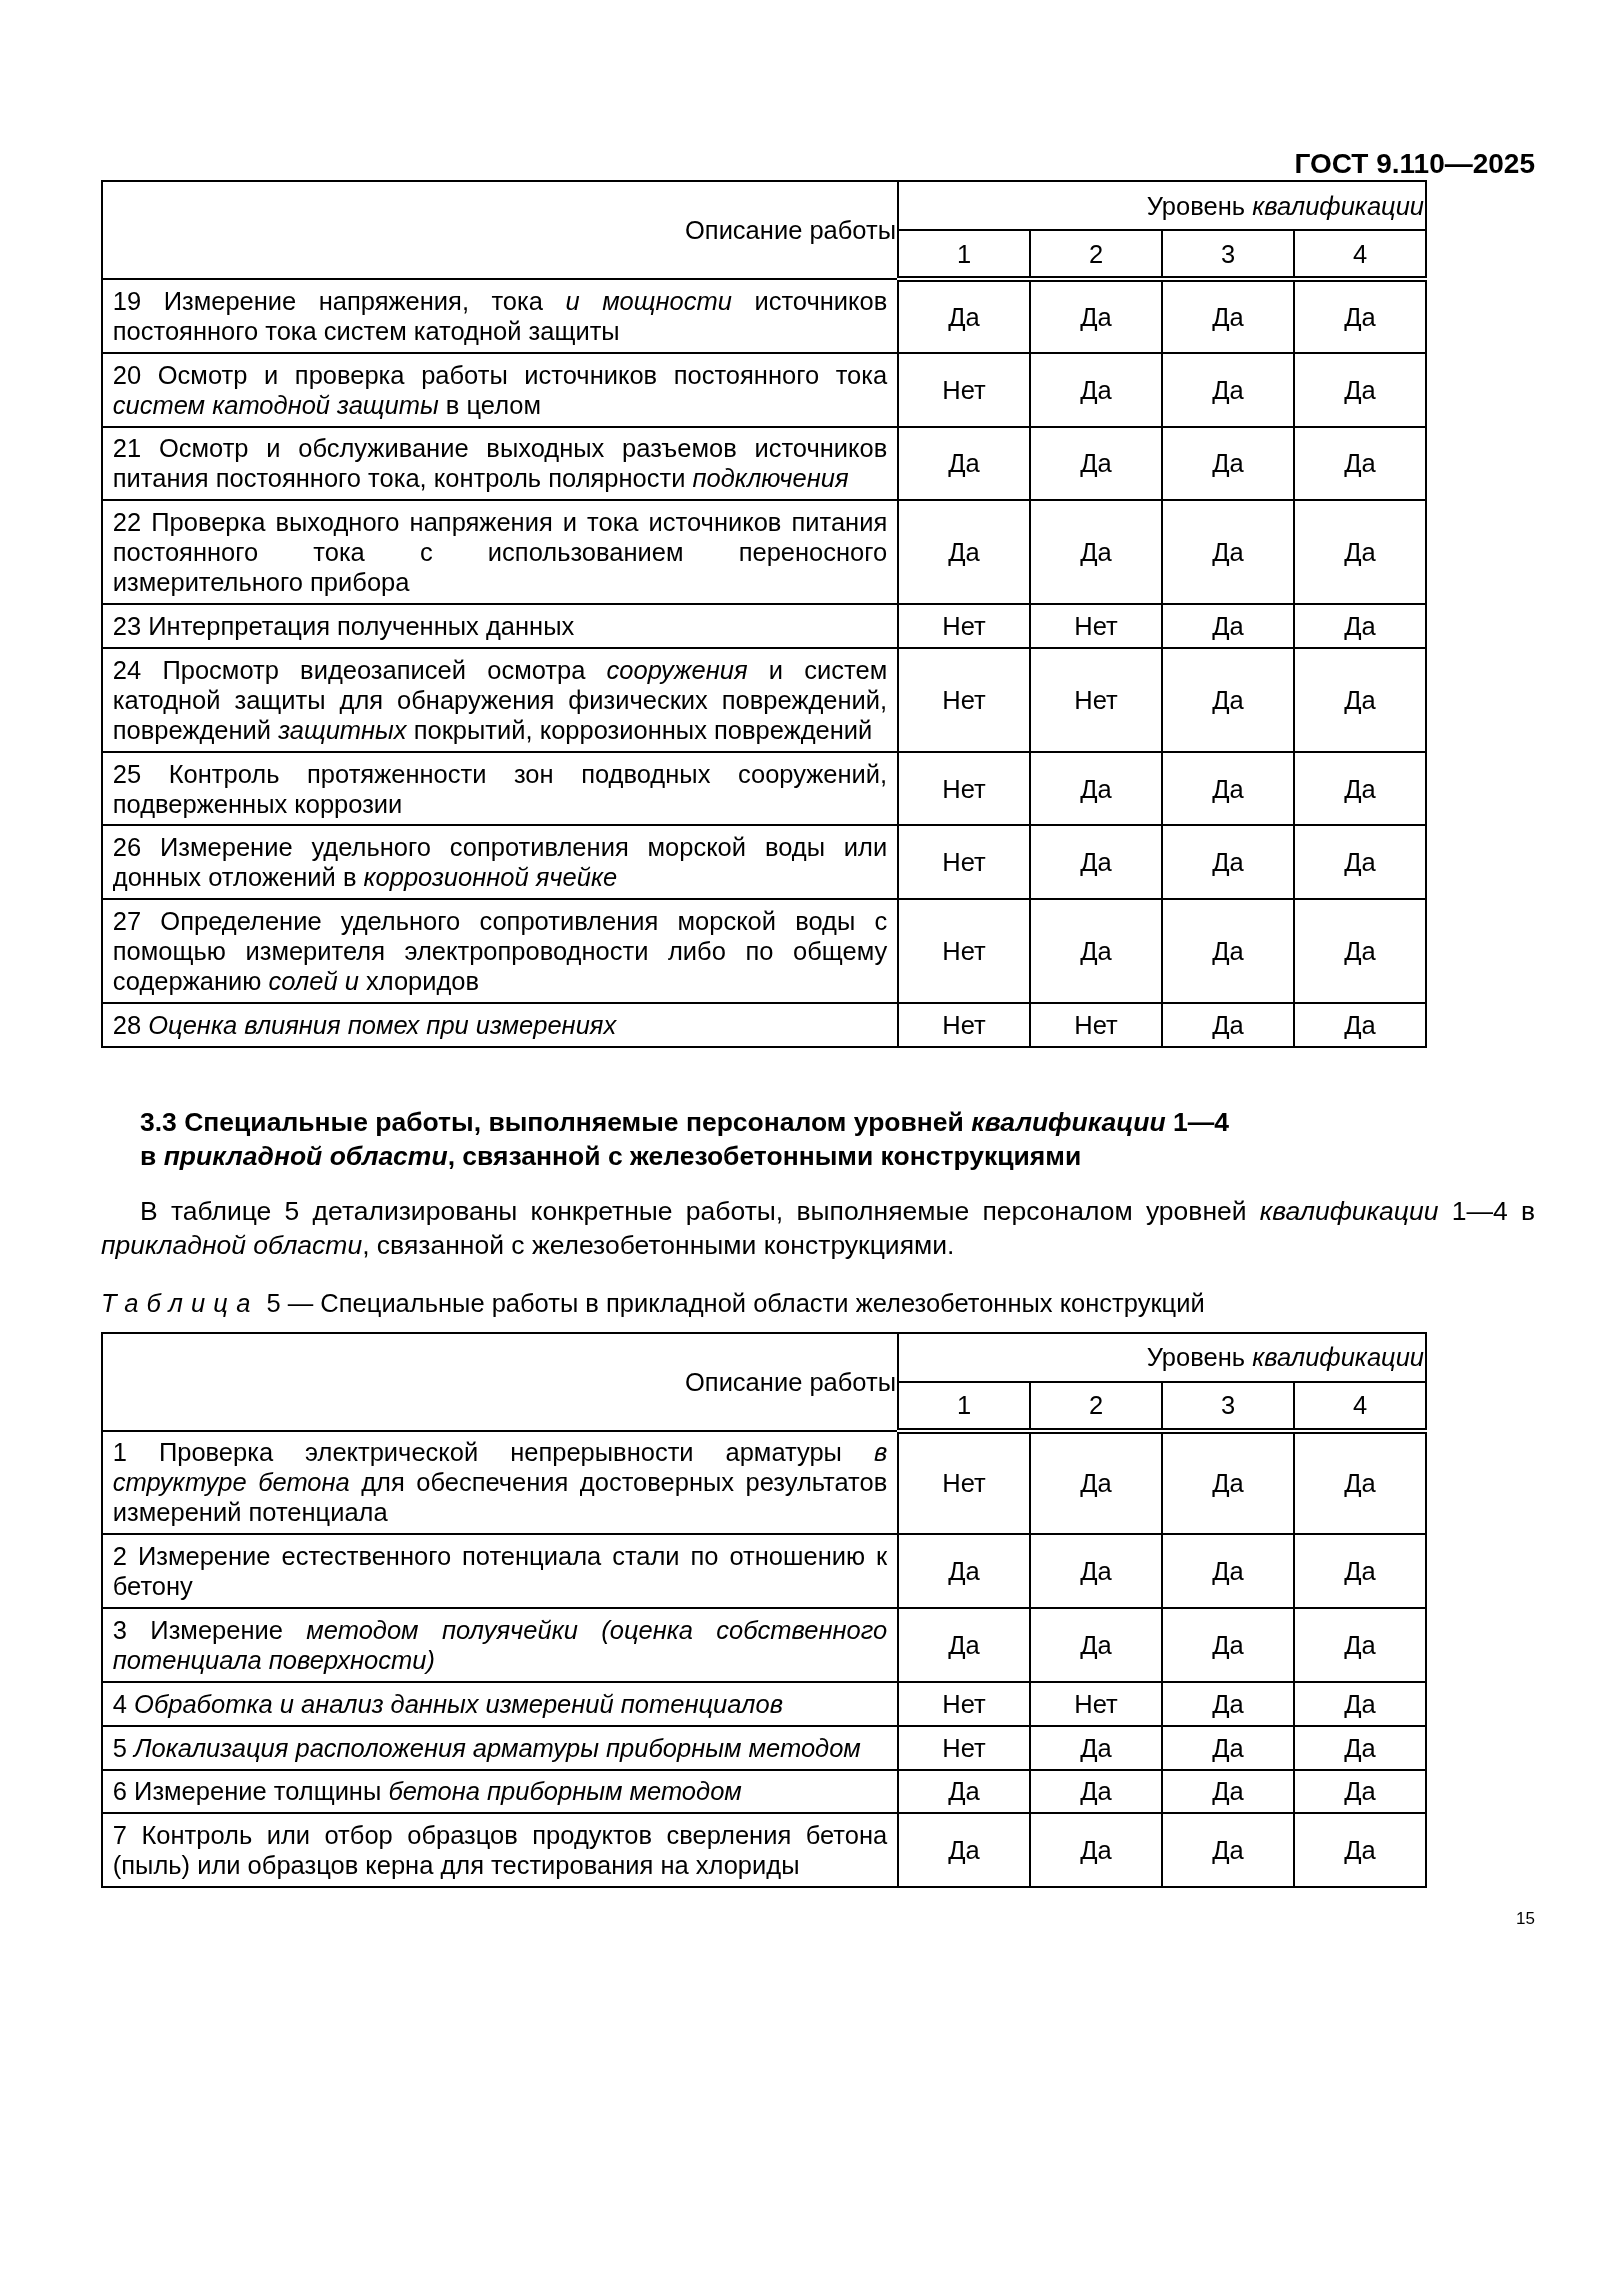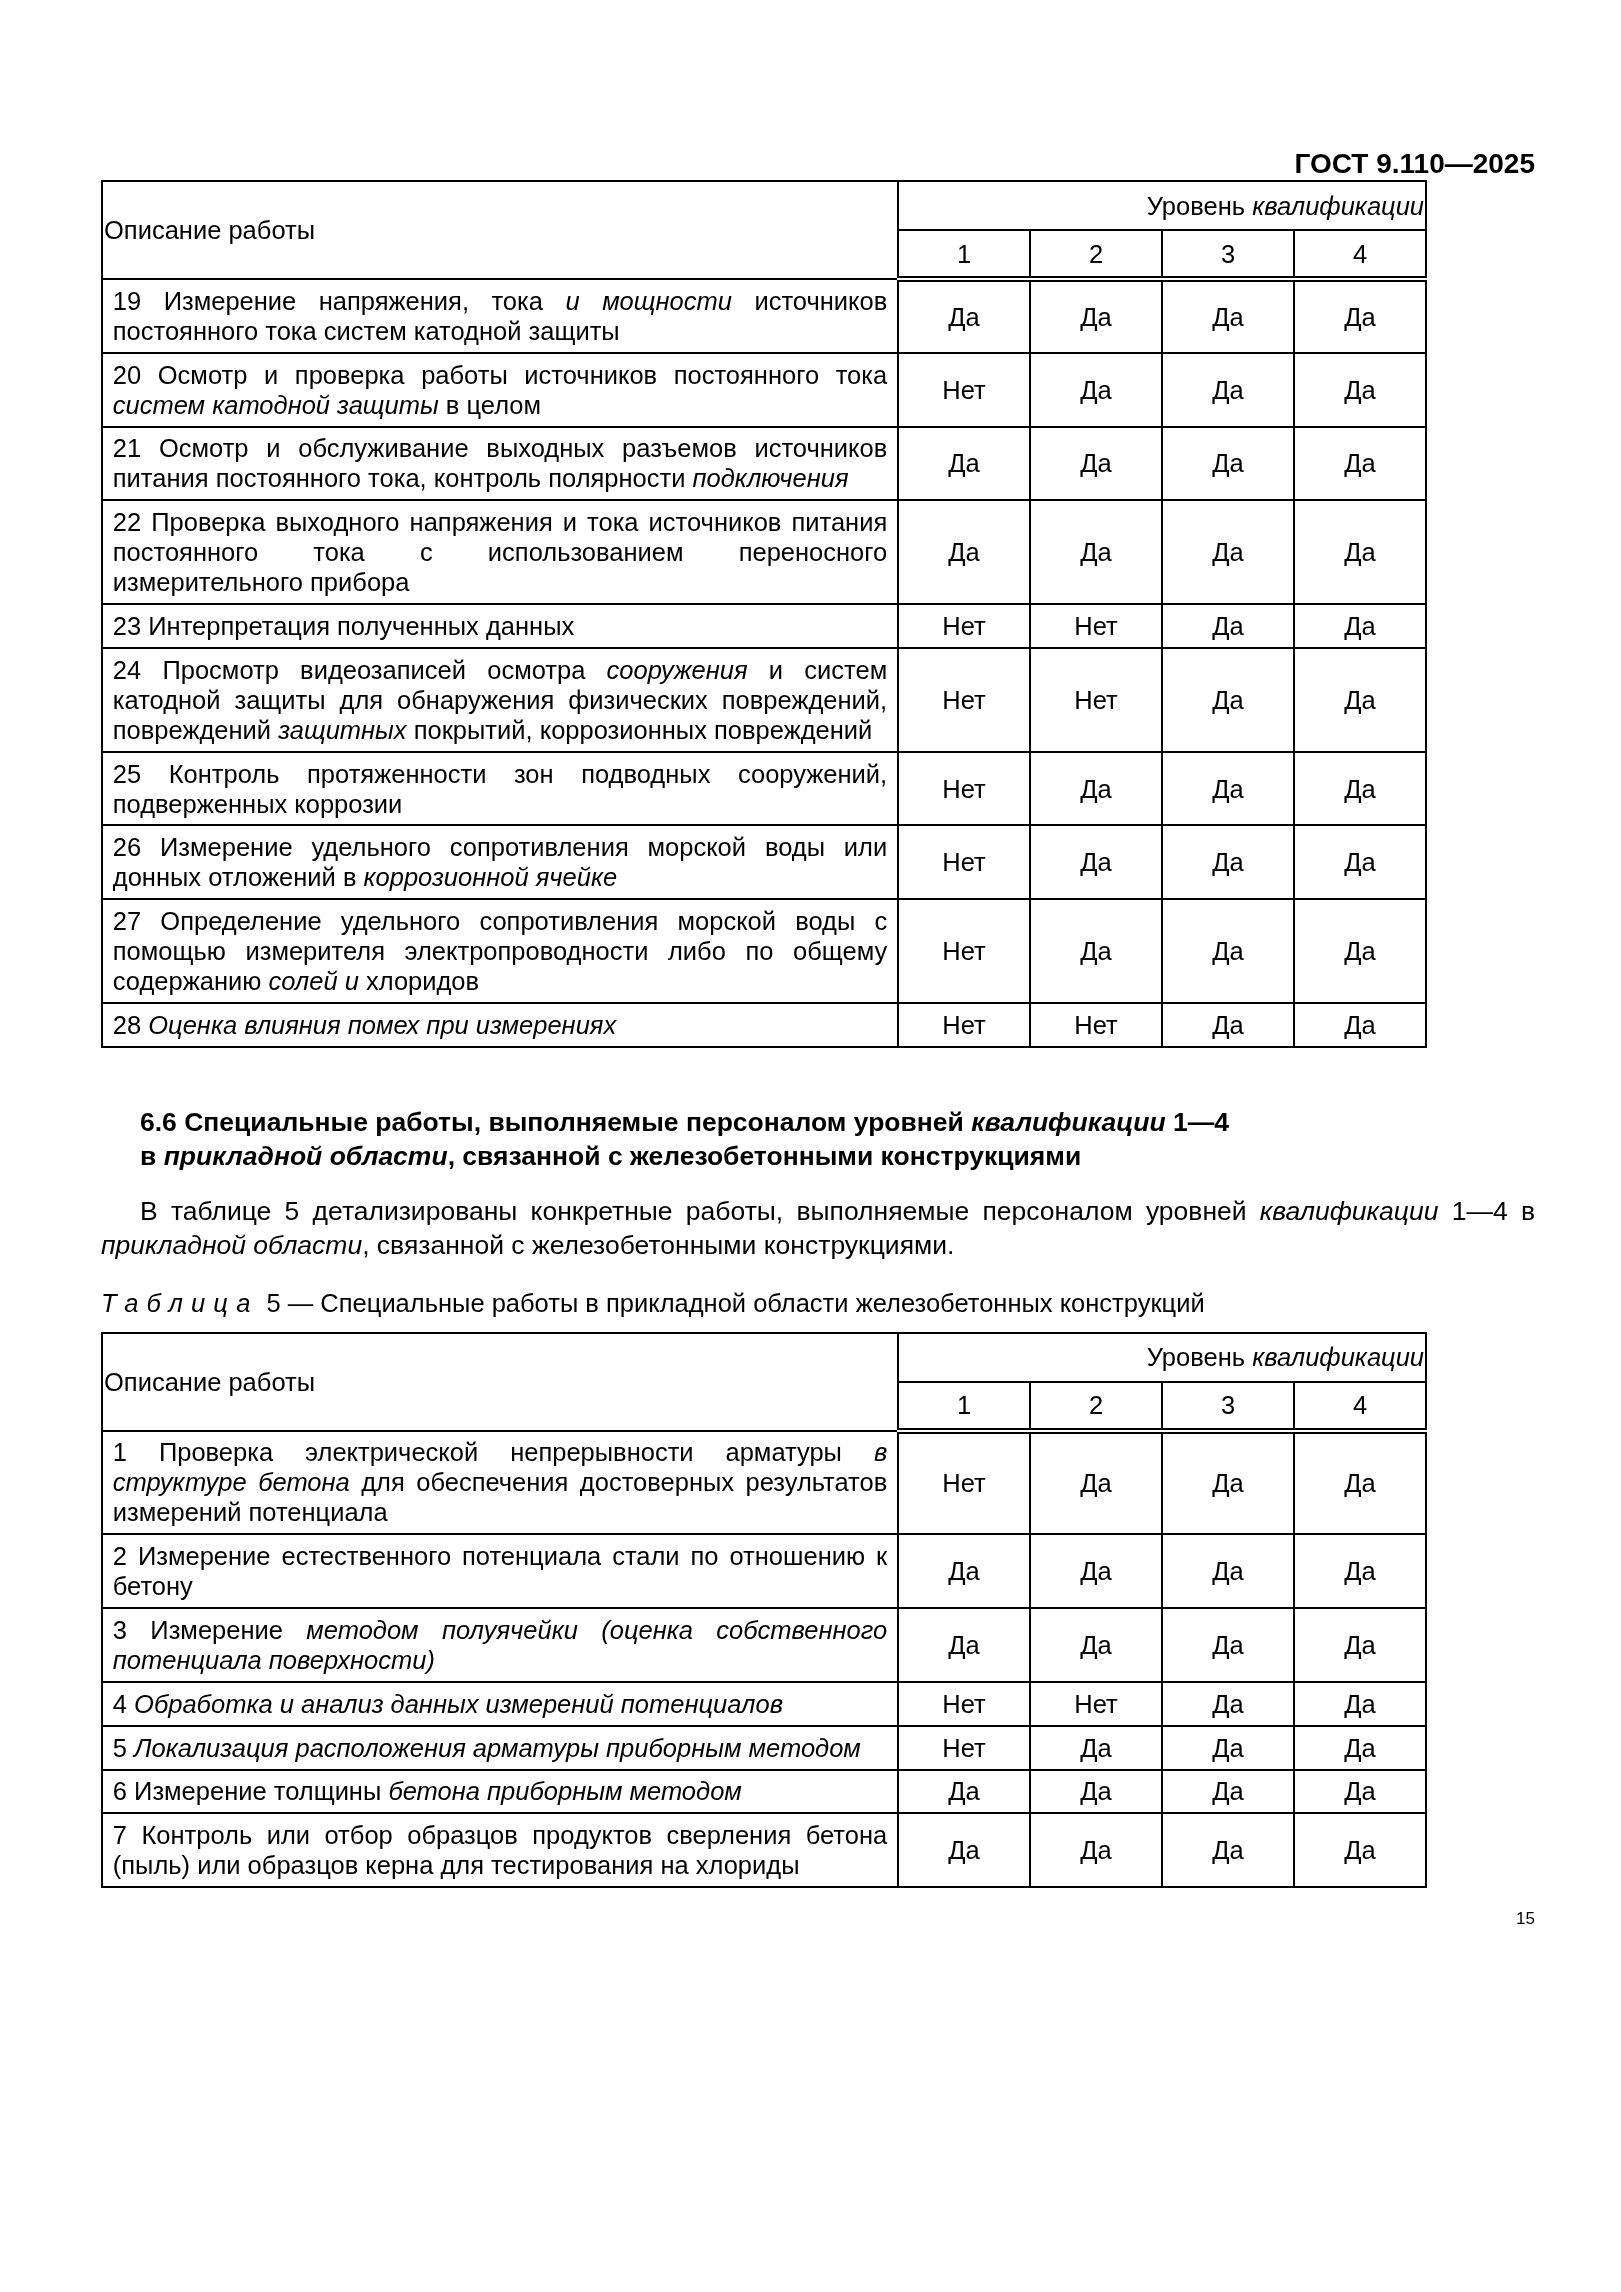--- a/index.html
+++ b/index.html
@@ -35,21 +35,21 @@
   }
   col.c-desc { width: 796px; }
   col.c-lvl  { width: 132px; }
   table.gost-table th, table.gost-table td {
     border: 2px solid #000;
     border-top-width: 2.9px;
     border-bottom-width: 2.9px;
     font-weight: normal;
   }
   th.h-desc {
-    text-align: left;
+    text-align: right;
     vertical-align: middle;
     border-bottom: 6.9px double #000;
   }
   th.h-level {
     height: 45px;
     text-align: right;
     vertical-align: middle;
     border-bottom: 2px solid #000;
   }
   tr.nums-row th {
@@ -192,21 +192,21 @@
           <td class="desc"><span>28 </span><span class="it">Оценка влияния помех при измерениях</span></td>
           <td class="val">Нет</td>
           <td class="val">Нет</td>
           <td class="val">Да</td>
           <td class="val">Да</td>
         </tr>
       </tbody>
   </table>
 
   <h2 class="section-heading">
-    <span class="hl"><span>6.6 Специальные работы, выполняемые персоналом уровней </span><span class="it">квалификации</span><span> 1—4</span></span>
+    <span class="hl"><span>3.3 Специальные работы, выполняемые персоналом уровней </span><span class="it">квалификации</span><span> 1—4</span></span>
     <span class="hl"><span>в </span><span class="it">прикладной области</span><span>, связанной с железобетонными конструкциями</span></span>
   </h2>
 
   <p class="body-paragraph"><span>В таблице 5 детализированы конкретные работы, выполняемые персоналом уровней </span><span class="it">квалификации</span><span> 1—4 в </span><span class="it">прикладной области</span><span>, связанной с железобетонными конструкциями.</span></p>
 
   <p class="tbl-caption"><span class="spaced">Таблица</span><span>5 — Специальные работы в прикладной области железобетонных конструкций</span></p>
 
   <table class="gost-table">
     <colgroup>
       <col class="c-desc">

